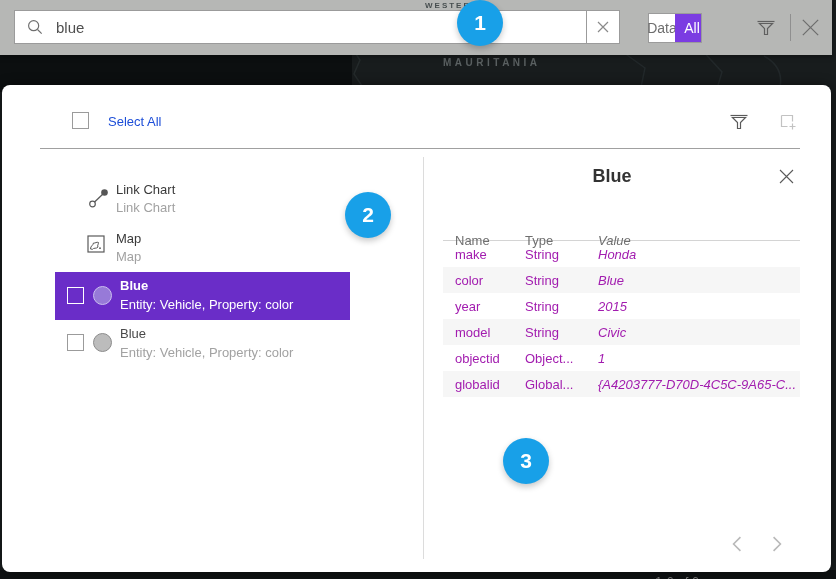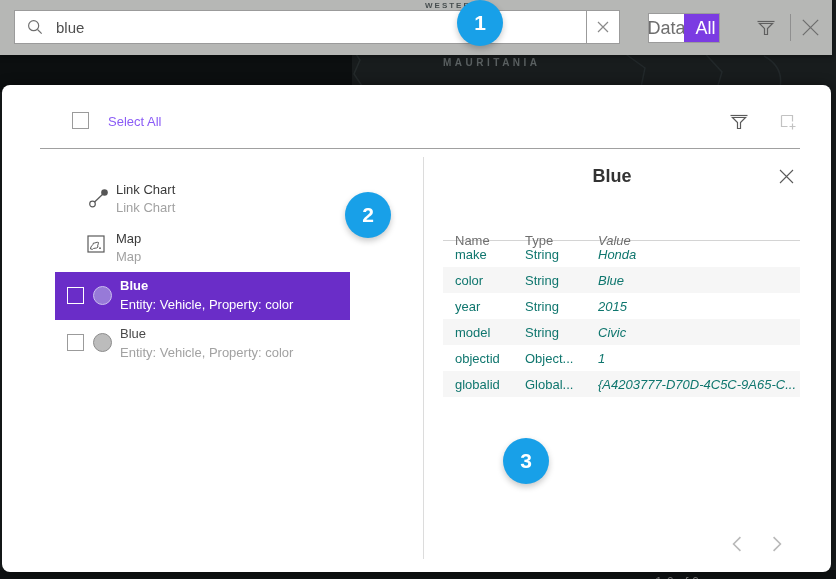--- a/index.html
+++ b/index.html
@@ -12,56 +12,56 @@
   .map-label.mauritania { left: 443px; top: 57px; font-size: 10px; letter-spacing: 3.5px; }
   .map-label.wester { left: 425px; top: 1px; font-size: 8px; letter-spacing: 2px; color: #343c3e; opacity: .85; z-index: 3; }
 
   
   .topbar { position: absolute; left: 0; top: 0; width: 832px; height: 55px; background: #b6b7b5; z-index: 2; box-shadow: 0 2px 5px rgba(0,0,0,.35); }
   .search-box { position: absolute; left: 14px; top: 10px; width: 573px; height: 34px; background: #fff; border: 1px solid #9b9b9b; display: flex; align-items: center; }
   .search-box .mag { margin-left: 11px; width: 18px; height: 18px; flex: none; }
   .search-text { border: none; outline: none; margin-left: 12px; font-size: 15px; color: #4f4f4f; width: 480px; font-family: "Liberation Sans", sans-serif; background: transparent; }
   .clear-box { position: absolute; left: 586px; top: 10px; width: 34px; height: 34px; background: #fff; border: 1px solid #9b9b9b; display: flex; align-items: center; justify-content: center; cursor: pointer; }
   .scope-toggle { position: absolute; left: 648px; top: 13px; height: 30px; display: flex; border: 1px solid #9b9b9b; background: #fff; }
-  .scope-opt { width: 35px; display: flex; align-items: center; justify-content: center; font-size: 18px; color: #6e6e6e; cursor: pointer; }
+  .scope-opt { width: 26px; display: flex; align-items: center; justify-content: center; font-size: 14px; color: #6e6e6e; cursor: pointer; }
   .scope-opt.selected { background: #7b3ce2; color: #fff; padding-left: 8px; }
   .topbar-filter { position: absolute; left: 756px; top: 17px; width: 20px; height: 21px; cursor: pointer; }
   .topbar-sep { position: absolute; left: 790px; top: 14px; width: 1px; height: 27px; background: #8f8f8f; }
   .topbar-close { position: absolute; left: 799px; top: 16px; width: 23px; height: 23px; cursor: pointer; }
 
   
   .callout { position: absolute; width: 46px; height: 46px; border-radius: 50%; background: #18a0e8; color: #fff; font-size: 21px; font-weight: bold; display: flex; align-items: center; justify-content: center; z-index: 5; box-shadow: 0 3px 6px rgba(0,0,0,.22); }
   .callout.c1 { left: 457px; top: 0; }
   .callout.c2 { left: 345px; top: 192px; }
   .callout.c3 { left: 503px; top: 438px; }
 
   
   .panel { position: absolute; left: 2px; top: 85px; width: 829px; height: 487px; background: #fff; border-radius: 8px; z-index: 2; box-shadow: 0 0 12px rgba(0,0,0,.45); }
   .checkbox { position: absolute; width: 17px; height: 17px; border: 1px solid #9b9b9b; background: transparent; cursor: pointer; }
-  .select-all-label { position: absolute; left: 106px; top: 29px; font-size: 13px; color: #8b5cf6; }
+  .select-all-label { position: absolute; left: 106px; top: 29px; font-size: 13px; color: #1d4ed8; }
   .panel-filter { position: absolute; left: 727px; top: 26px; width: 20px; height: 21px; cursor: pointer; }
   .panel-add { position: absolute; left: 776px; top: 27px; width: 20px; height: 20px; cursor: pointer; }
   .header-rule { position: absolute; left: 38px; top: 63px; width: 760px; height: 1px; background: #a0a0a0; }
 
   
   .item-title { position: absolute; font-size: 13px; color: #3a3a3a; white-space: nowrap; }
   .item-sub { position: absolute; font-size: 13px; color: #a2a2a2; white-space: nowrap; }
   .sel-row { position: absolute; left: 53px; top: 187px; width: 295px; height: 48px; background: #6a2dc8; cursor: pointer; }
   .entity-dot { position: absolute; width: 19px; height: 19px; border-radius: 50%; }
   .dot-selected { background: #977ad8; border: 1px solid #cbbeef; }
   .dot-plain { background: #bcbcbc; border: 1px solid #8c8c8c; }
 
   
   .v-rule { position: absolute; left: 421px; top: 72px; width: 1px; height: 402px; background: #dcdcdc; }
   .detail-title { position: absolute; left: 421px; top: 81px; width: 378px; text-align: center; font-size: 18px; font-weight: bold; color: #333; }
   .detail-close { position: absolute; left: 776px; top: 83px; width: 17px; height: 17px; cursor: pointer; }
   .ptable { position: absolute; left: 441px; top: 133px; width: 357px; }
   .ptable-head { position: relative; height: 23px; font-size: 13px; color: #6f6f6f; border-bottom: 1px solid #d4d4d4; }
   .ptable-head span { position: absolute; top: 15px; }
-  .trow { position: relative; height: 26px; font-size: 13px; color: #0f766e; }
+  .trow { position: relative; height: 26px; font-size: 13px; color: #a21caf; }
   .trow.alt { background: #f6f6f6; }
   .trow span { position: absolute; top: 6px; white-space: nowrap; }
   .col1 { left: 12px; } .col2 { left: 82px; } .col3 { left: 155px; font-style: italic; }
   .pagination-range { position: absolute; left: 653px; top: 453px; font-size: 13px; color: #6f6f6f; margin-top: 36px; }
   .page-prev { position: absolute; left: 729px; top: 451px; width: 12px; height: 16px; cursor: pointer; }
   .page-next { position: absolute; left: 769px; top: 451px; width: 12px; height: 16px; cursor: pointer; }
 </style>
 </head>
 <body>
 

